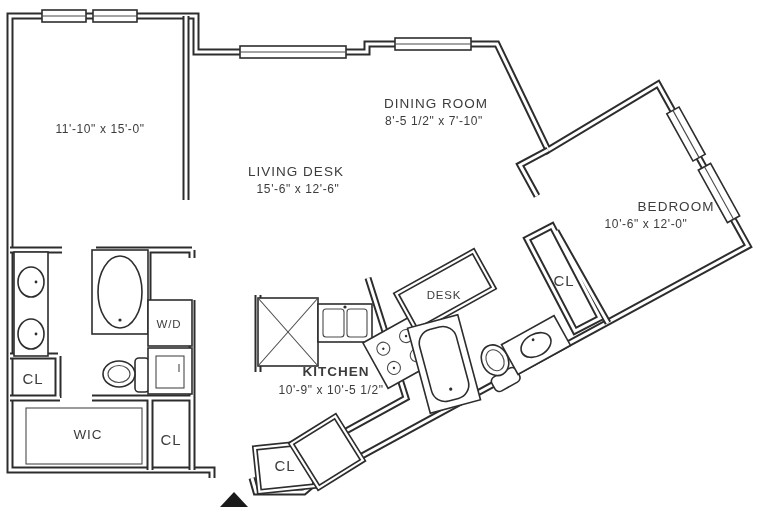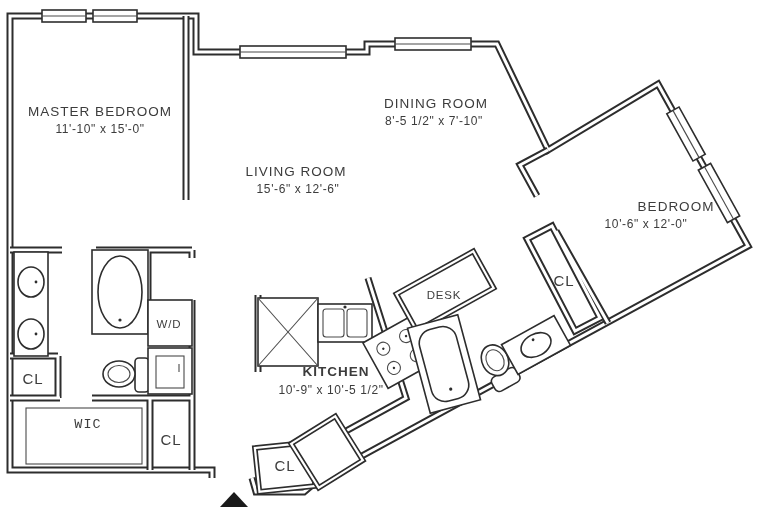--- a/index.html
+++ b/index.html
@@ -151,36 +151,35 @@
       <rect class="dbl-o" x="-28" y="-22" width="56" height="44"></rect>
       <rect class="dbl-i" x="-28" y="-22" width="56" height="44"></rect>
     </g>
     <g transform="translate(327,452) rotate(-32)">
       <rect class="dbl-o" x="-26" y="-26" width="52" height="52"></rect>
       <rect class="dbl-i" x="-26" y="-26" width="52" height="52"></rect>
     </g>
     <polygon points="220,507 248,507 234,492" fill="#1a1a1a"></polygon>
   </svg>
 
-  <div class="lbl room-name" style="left:100px;top:112px;">MASTER BEDROOM</div>
   <div class="lbl room-dims" style="left:100px;top:129px;">11'-10" x 15'-0"</div>
 
   <div class="lbl room-name" style="left:436px;top:104px;">DINING ROOM</div>
   <div class="lbl room-dims" style="left:434px;top:121px;">8'-5 1/2" x  7'-10"</div>
 
-  <div class="lbl room-name" style="left:296px;top:172px;">LIVING ROOM</div>
+  <div class="lbl room-name" style="left:296px;top:172px;">LIVING DESK</div>
   <div class="lbl room-dims" style="left:298px;top:189px;">15'-6" x  12'-6"</div>
 
   <div class="lbl room-name" style="left:644px;top:207px;margin-left:32px;">BEDROOM</div>
   <div class="lbl room-dims" style="left:646px;top:224px;">10'-6" x  12'-0"</div>
 
   <div class="lbl room-name" style="left:336px;top:372px;font-weight:bold;">KITCHEN</div>
   <div class="lbl room-dims" style="left:331px;top:390px;">10'-9" x 10'-5 1/2"</div>
 
   <div class="lbl small-lbl" style="left:444px;top:295px;">DESK</div>
   <div class="lbl small-lbl" style="left:169px;top:324px;">W/D</div>
-  <div class="lbl room-name" style="left:88px;top:425px;font-family:Liberation Mono, monospace;">WIC</div>
+  <div class="lbl room-name" style="left:88px;top:435px;">WIC</div>
   <div class="lbl cl-lbl" style="left:33px;top:379px;">CL</div>
   <div class="lbl cl-lbl" style="left:171px;top:440px;">CL</div>
   <div class="lbl cl-lbl" style="left:564px;top:281px;">CL</div>
   <div class="lbl cl-lbl" style="left:285px;top:466px;">CL</div>
 
 </div>
 
 </body></html>

